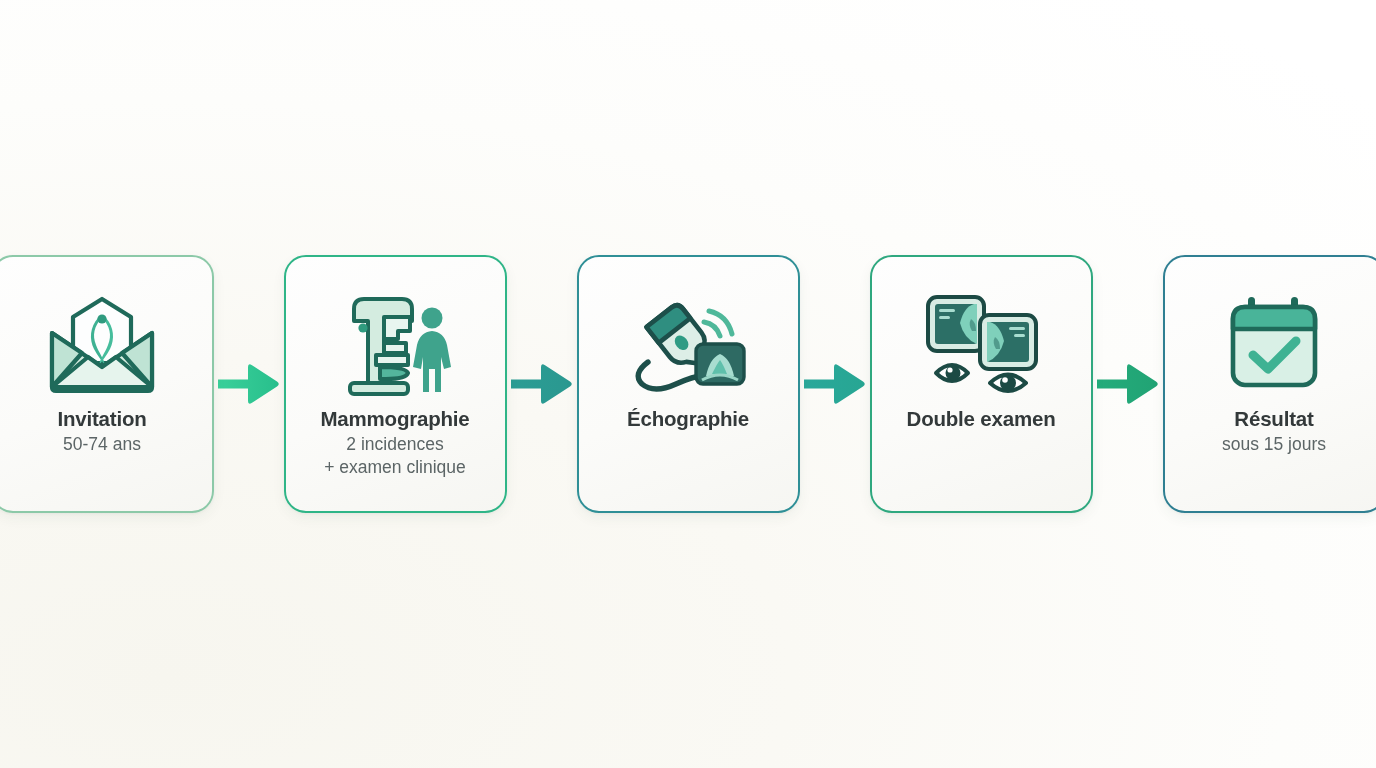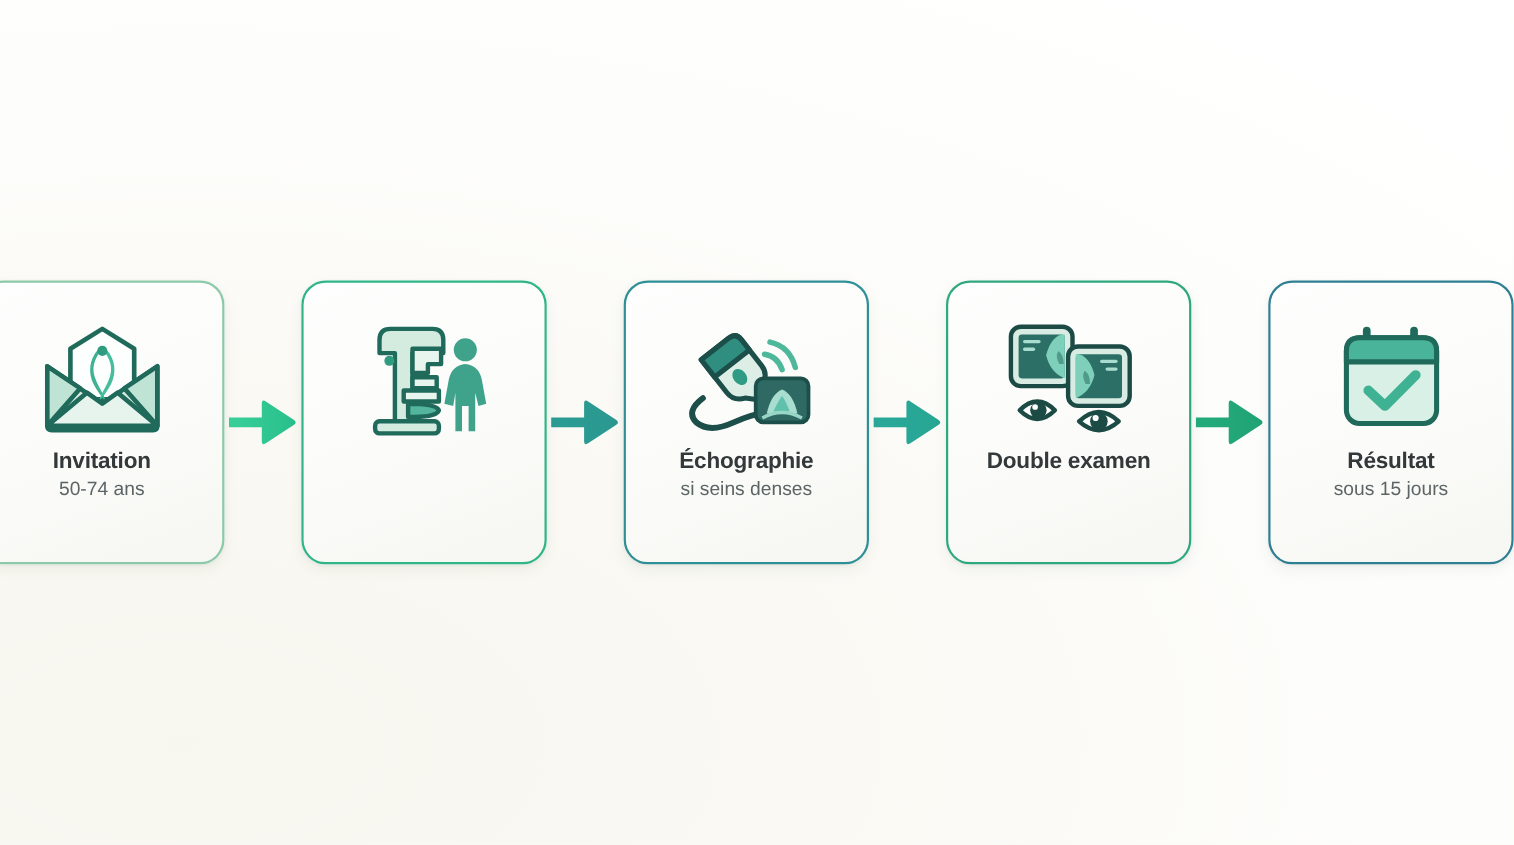--- a/index.html
+++ b/index.html
@@ -16,21 +16,21 @@
       linear-gradient(135deg, #ffffff 0%, #fbfaf6 55%, #f7f5ee 100%);
   }
 
   #flow {
     position: absolute;
     left: 0; top: 0;
     width: 1376px;
     height: 768px;
     display: flex;
     align-items: center;
-    justify-content: flex-end;
+    justify-content: center;
   }
 
   .track {
     display: flex;
     align-items: center;
     justify-content: center;
   }
 
   
   .card {
@@ -157,20 +157,25 @@
           <path d="M52 52 L74 52 L74 62 L52 62 Z" fill="#e8f5ef" stroke="#1f6a5a" stroke-width="4" stroke-linejoin="round"></path>
 
           <path d="M44 64 L76 64 L76 74 L44 74 Z" fill="#e8f5ef" stroke="#1f6a5a" stroke-width="4" stroke-linejoin="round"></path>
 
           <path d="M48 76 Q74 76 76 82 Q74 88 54 88 L48 88 Z" fill="#53b59c" stroke="#1f6a5a" stroke-width="4" stroke-linejoin="round"></path>
 
           <circle cx="100" cy="27" r="10.5" fill="#3fa38c"></circle>
           <path d="M100 40 Q88 41 85 54 L81 76 L89 78 L91 66 L91 101 L97 101 L97 78 L103 78 L103 101 L109 101 L109 66 L112 78 L119 76 L115 54 Q112 41 100 40 Z" fill="#3fa38c"></path>
         </svg>
       </div>
+      <div class="labels">
+        <div class="c-title">Mammographie</div>
+        <div class="c-sub">2 incidences</div>
+        <div class="c-sub" style="margin-top:0">+ examen clinique</div>
+      </div>
     </div>
 
     <div class="arrow">
       <svg width="62" height="44" viewBox="0 0 62 44">
         <defs>
           <linearGradient id="ag2" x1="0" y1="0" x2="1" y2="0">
             <stop offset="0" stop-color="#2b9d94"></stop>
             <stop offset="1" stop-color="#2a9890"></stop>
           </linearGradient>
         </defs>
@@ -194,21 +199,20 @@
           </g>
 
           <rect x="72" y="52" width="48" height="40" rx="7" fill="#2e6a63" stroke="#1d4f4a" stroke-width="3.4"></rect>
           <path d="M82 84 Q86 66 96 62 Q106 66 110 84 Z" fill="#a8ddd0"></path>
           <path d="M88 82 Q94 70 96 68 Q99 72 103 82 Z" fill="#5fc0ab"></path>
           <path d="M78 88 Q96 78 114 88" fill="none" stroke="#9ad6c7" stroke-width="3"></path>
         </svg>
       </div>
       <div class="labels">
         <div class="c-title">Échographie</div>
-        <div class="c-sub">si seins denses</div>
       </div>
     </div>
 
     <div class="arrow">
       <svg width="62" height="44" viewBox="0 0 62 44">
         <defs>
           <linearGradient id="ag3" x1="0" y1="0" x2="1" y2="0">
             <stop offset="0" stop-color="#2aa89a"></stop>
             <stop offset="1" stop-color="#27a693"></stop>
           </linearGradient>

